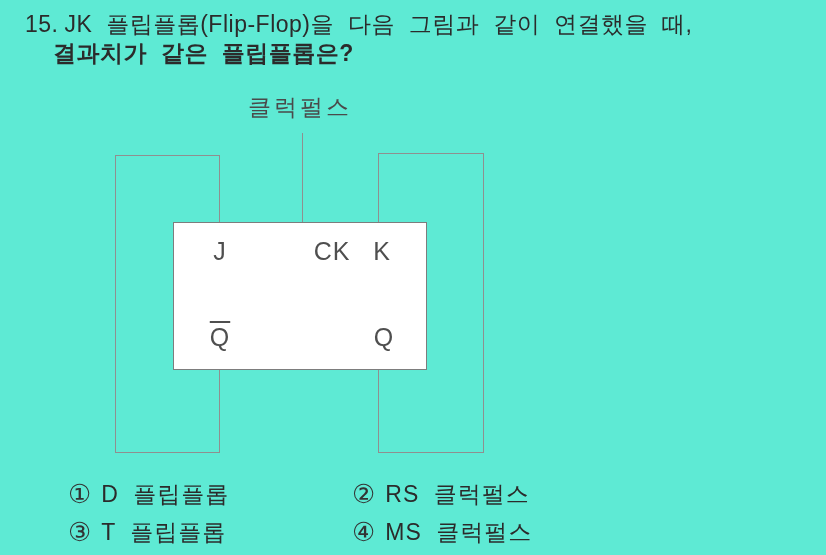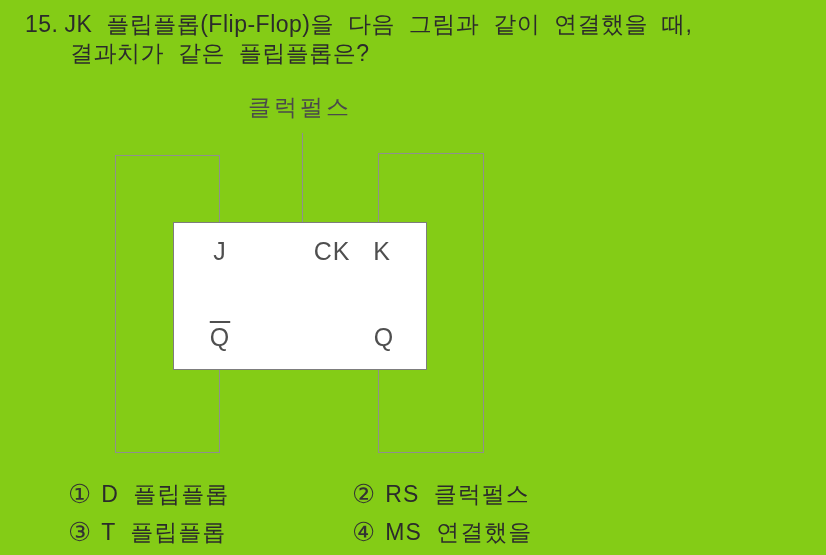--- a/index.html
+++ b/index.html
@@ -4,40 +4,40 @@
 <style>
   html, body {
     margin: 0;
     padding: 0;
     background: #ffffff;
   }
   .page {
     position: relative;
     width: 826px;
     height: 555px;
-    background: #84cc16;
+    background: #5eead4;
     font-family: "Liberation Sans", "DejaVu Sans", sans-serif;
     color: #2b2b2b;
     overflow: hidden;
   }
 
   
   .question {
     position: absolute;
     left: 25px;
     top: 10px;
     width: 770px;
     font-size: 23px;
     line-height: 29px;
     color: #2b2b2b;
     word-spacing: 7px;
     letter-spacing: 0.5px;
   }
   .question .q-line1 { white-space: nowrap; }
-  .question .q-line2 { margin-left: 45px; white-space: nowrap; }
+  .question .q-line2 { margin-left: 28px; white-space: nowrap; font-weight: bold; }
   .q-number { margin-right: 6px; }
 
   
   .diagram {
     position: absolute;
     left: 0;
     top: 0;
     width: 826px;
     height: 555px;
   }
@@ -150,16 +150,16 @@
   <div class="option opt-2">
     <span class="opt-marker">②</span>
     <span class="opt-label">RS 클럭펄스</span>
   </div>
   <div class="option opt-3">
     <span class="opt-marker">③</span>
     <span class="opt-label">T 플립플롭</span>
   </div>
   <div class="option opt-4">
     <span class="opt-marker">④</span>
-    <span class="opt-label">MS 연결했을</span>
+    <span class="opt-label">MS 클럭펄스</span>
   </div>
 
 </div>
 
 </body></html>

